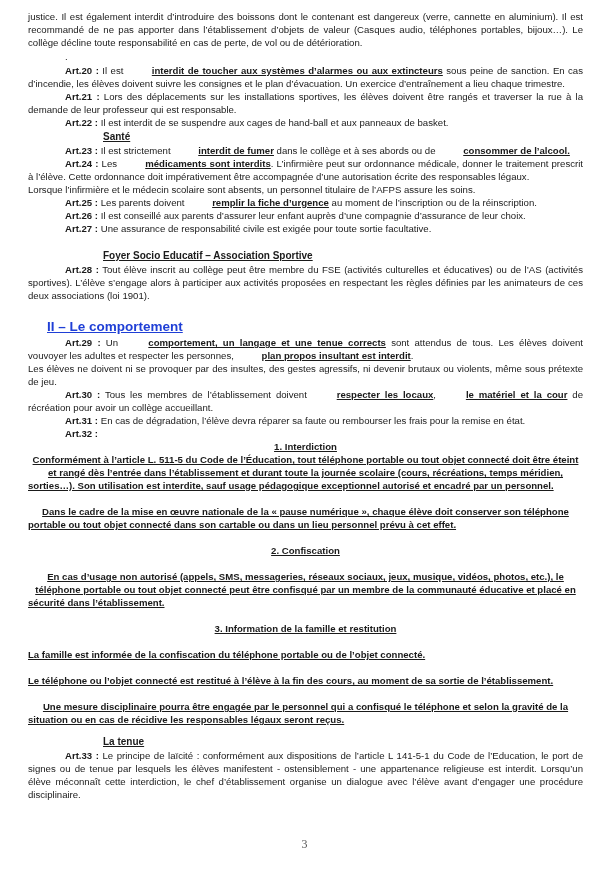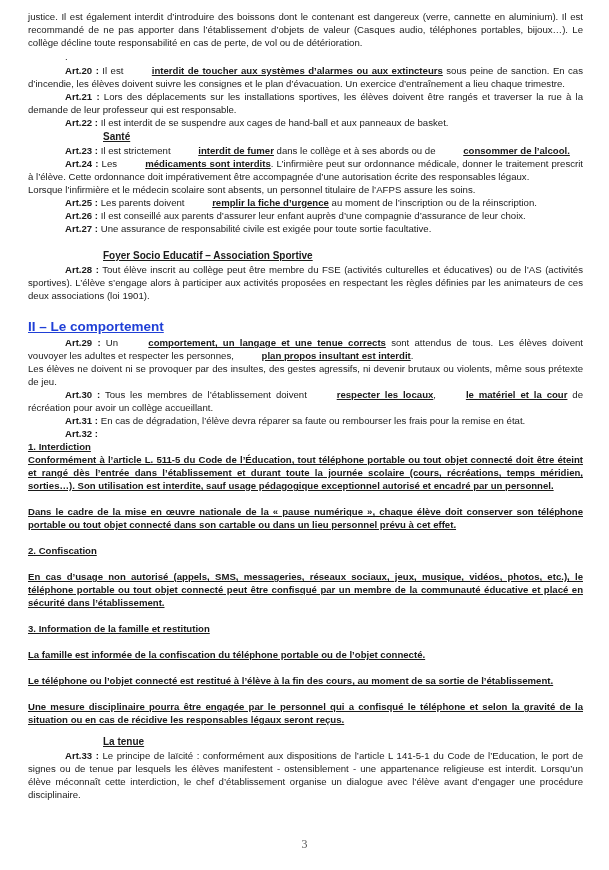--- a/index.html
+++ b/index.html
@@ -9,22 +9,22 @@
     font-size: 9.6px; line-height: 13px; color: #1a1a1a;
   }
   .page { position: absolute; left: 28px; top: 10px; width: 555px; }
   p { margin: 0; }
   .j { text-align: justify; text-align-last: left; }
   .ind { text-indent: 37px; }
   u { text-decoration: underline; text-underline-offset: 1px; padding-left: 25px; }
   .art { font-weight: bold; }
   .dot { padding-left: 37px; height: 12px; line-height: 10px; margin-top: 3px; }
   .sub { font-weight: bold; text-decoration: underline; font-size: 10px; padding-left: 75px; line-height: 15px; }
-  .h2 { font-weight: bold; text-decoration: underline; color: #1f3fd6; font-size: 13.5px; line-height: 18px; margin-top: 16px; }
-  .ul-bold { font-weight: bold; text-decoration: underline; }
+  .h2 { font-weight: bold; text-decoration: underline; color: #1f3fd6; font-size: 13.5px; line-height: 18px; margin-top: 16px; margin-left: 19px; }
+  .ul-bold { font-weight: bold; text-decoration: underline; text-align: center; }
   .gap { height: 13px; }
   .gap-s { height: 8px; }
   .page-num { position: absolute; left: 0; width: 609px; top: 838px; text-align: center;
     font-family: "Liberation Serif", serif; font-size: 12px; color: #555; }
 </style>
 </head>
 <body>
 
 <div class="page">
 

